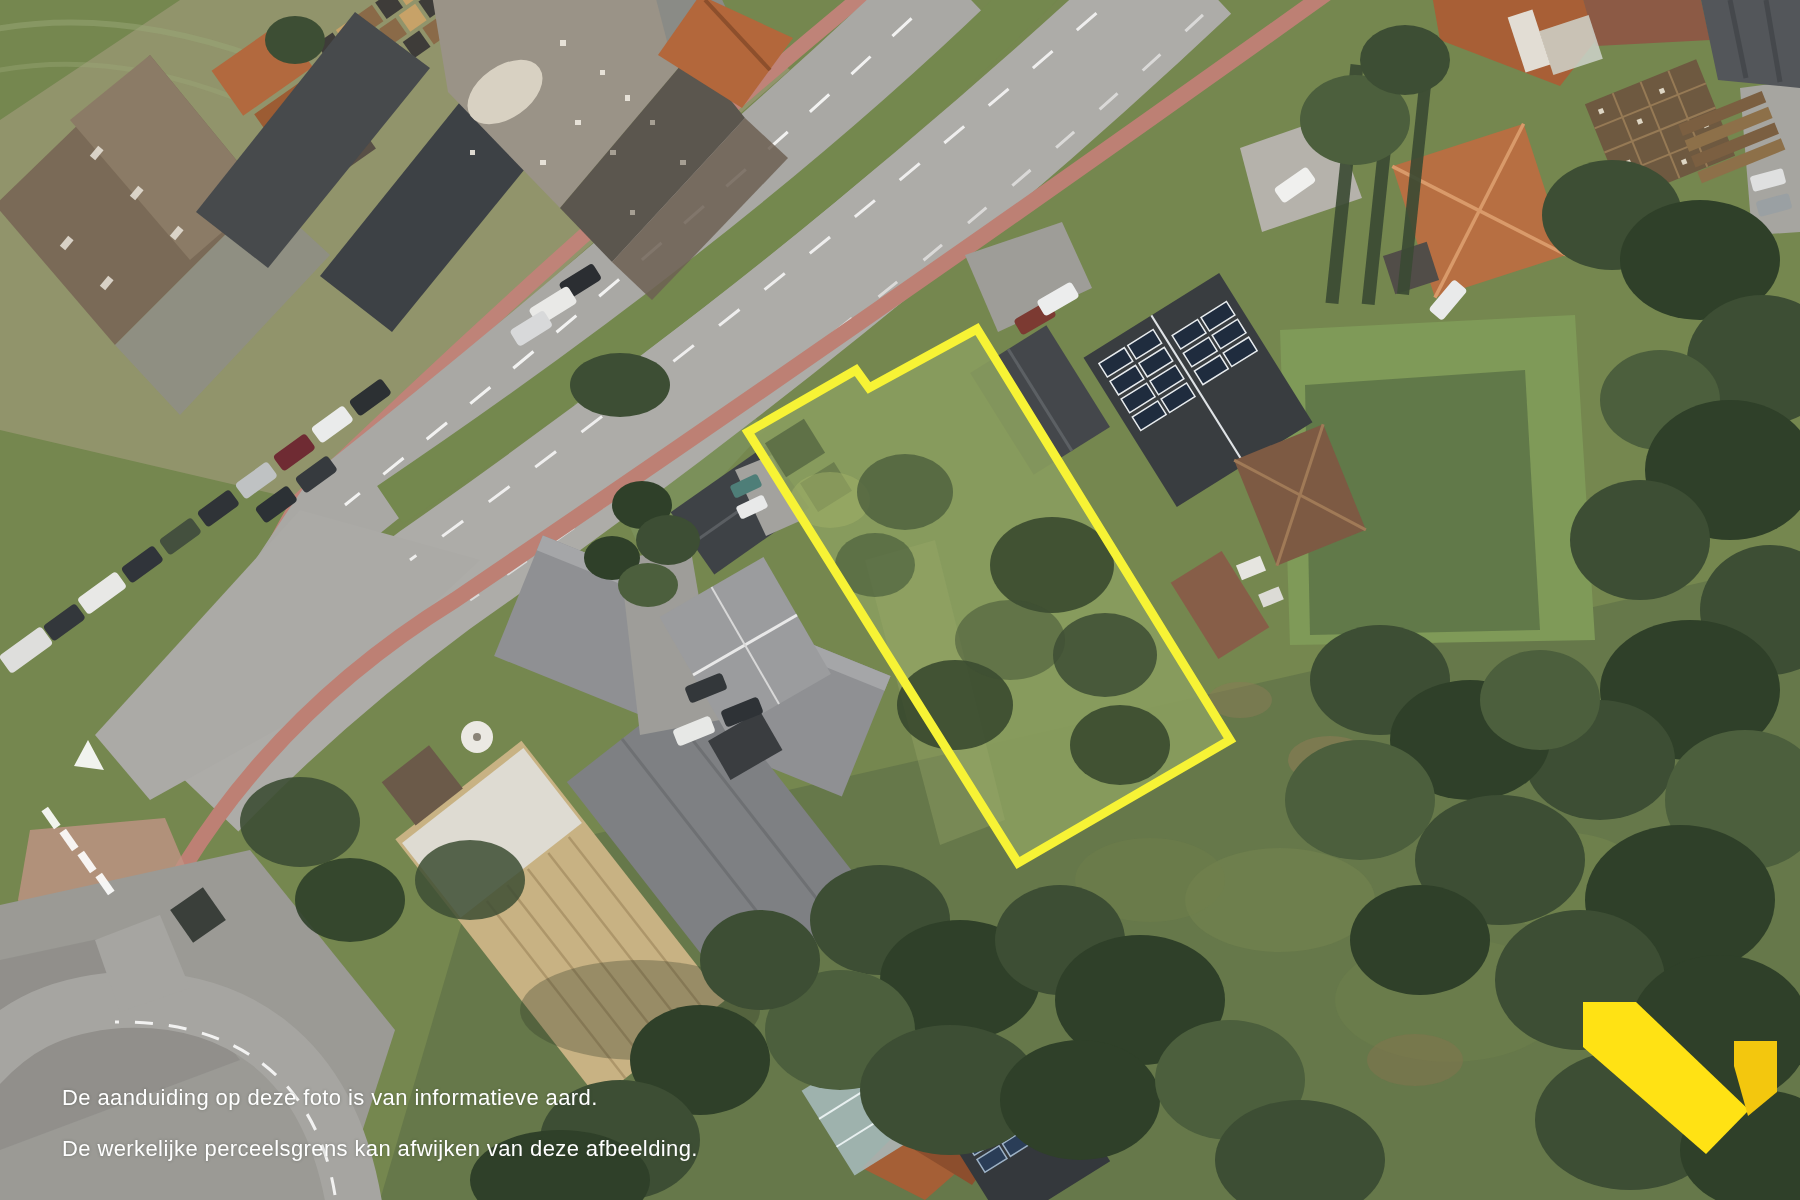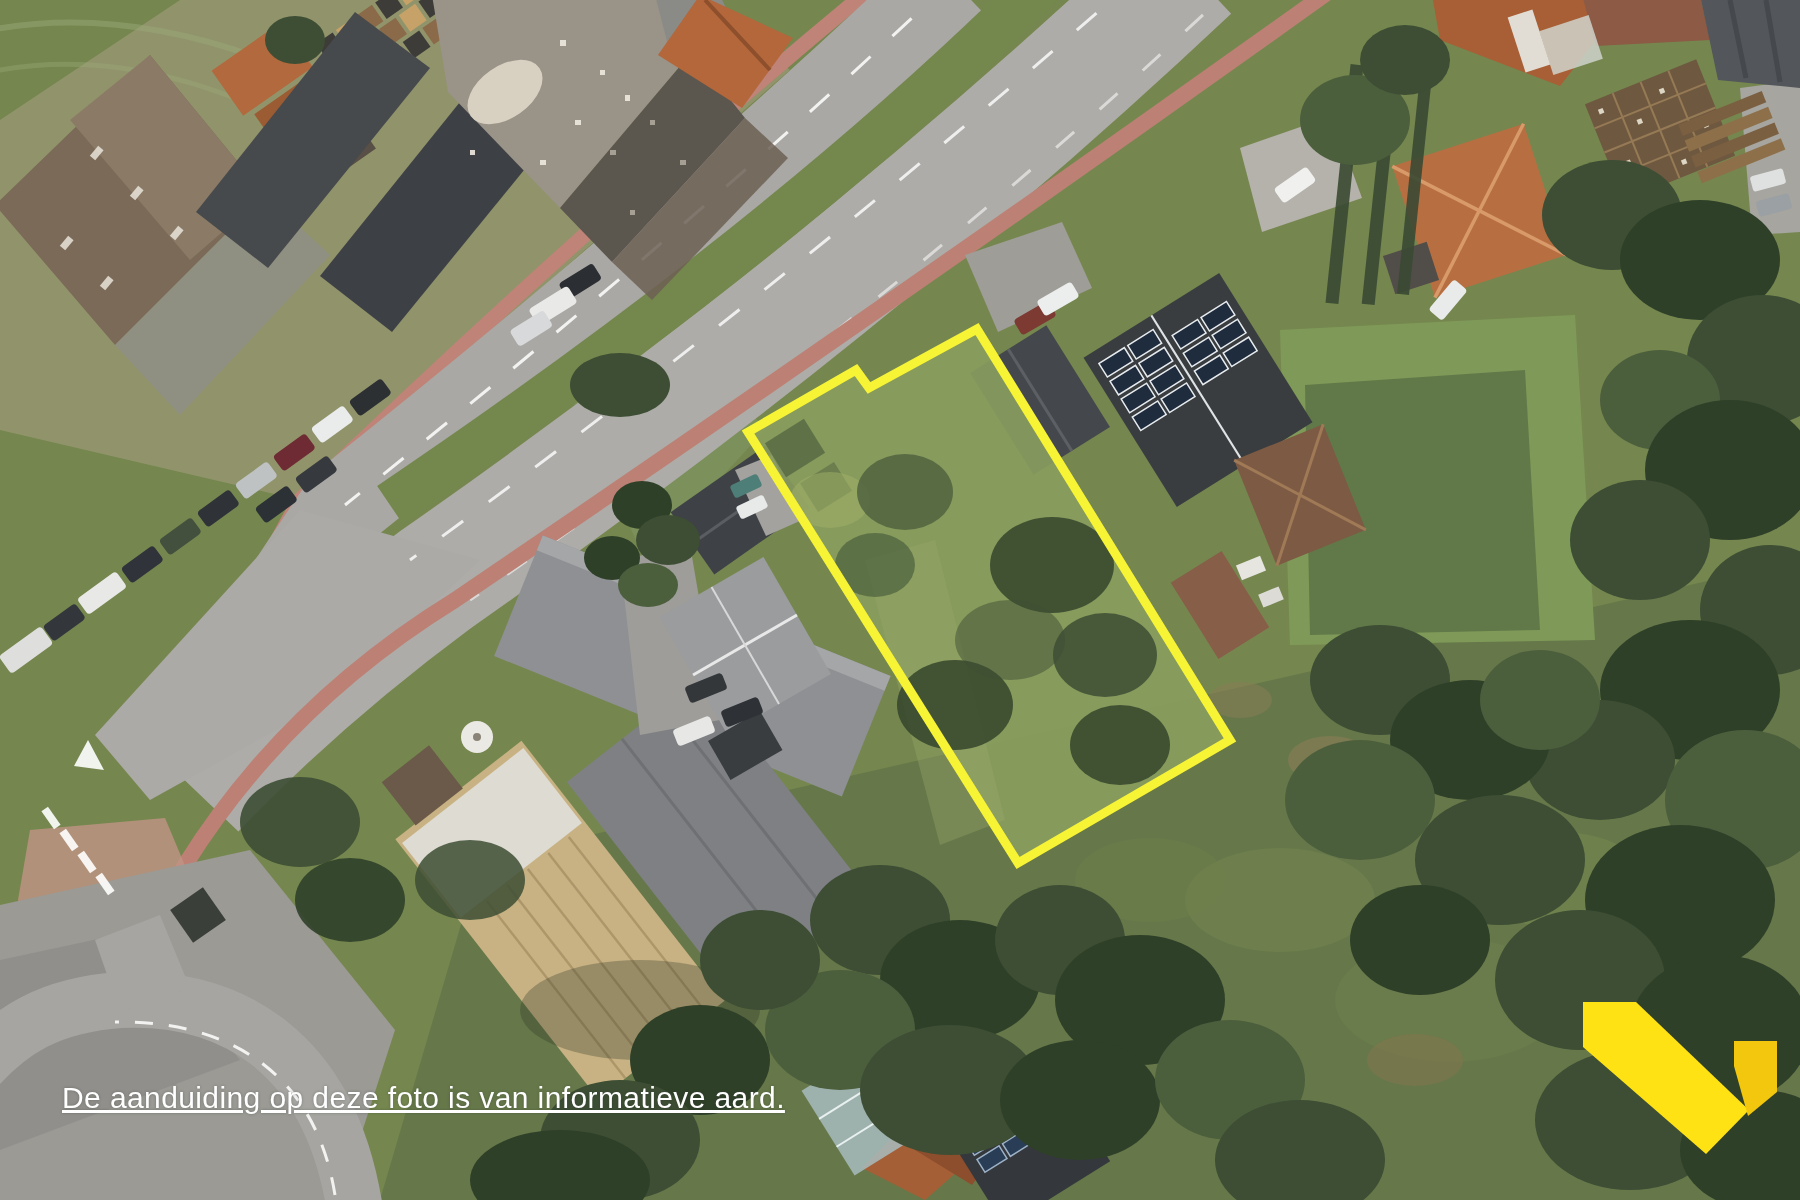--- a/index.html
+++ b/index.html
@@ -1,21 +1,21 @@
 <!DOCTYPE html>
 <html><head>
 <meta charset="utf-8">
 <style>
   html,body{margin:0;padding:0;background:#222;}
   .stage{position:relative;width:1800px;height:1200px;overflow:hidden;
          font-family:"Liberation Sans",sans-serif;background:#75874f;}
   .stage svg{position:absolute;left:0;top:0;width:1800px;height:1200px;display:block;}
   .disclaimer{position:absolute;left:62px;top:1072px;color:#ffffff;
-      font-size:30px;line-height:51px;letter-spacing:.4px;font-weight:400;
-      text-shadow:0 0 3px rgba(40,50,40,.35);white-space:nowrap;text-decoration:underline;}
+      font-size:22px;line-height:51px;letter-spacing:.4px;font-weight:400;
+      text-shadow:0 0 3px rgba(40,50,40,.35);white-space:nowrap;}
 </style>
 </head>
 <body>
 
 <div class="stage">
 <svg viewBox="0 0 1800 1200">
 
   <g>
     <rect x="0" y="0" width="1800" height="1200" fill="#75874f"></rect>
     <polygon points="480,860 1800,560 1800,1200 380,1200" fill="#66784a"></polygon>
@@ -357,14 +357,15 @@
   <polygon fill="none" stroke-linejoin="miter" points="977,329 1230,740 1018,863 748,432 856,370 869,388" stroke="#f7f335" stroke-width="9"></polygon>
 
   <g>
     <polygon points="1583,1002 1636,1002 1749,1110 1706,1154 1583,1047" fill="#ffe214"></polygon>
     <polygon points="1734,1041 1777,1041 1777,1092 1748,1116 1734,1066" fill="#f3c70e"></polygon>
   </g>
 </svg>
 
   <div class="disclaimer">
     <div>De aanduiding op deze foto is van informatieve aard.</div>
+    <div>De werkelijke perceelsgrens kan afwijken van deze afbeelding.</div>
   </div>
 </div>
 
 </body></html>

